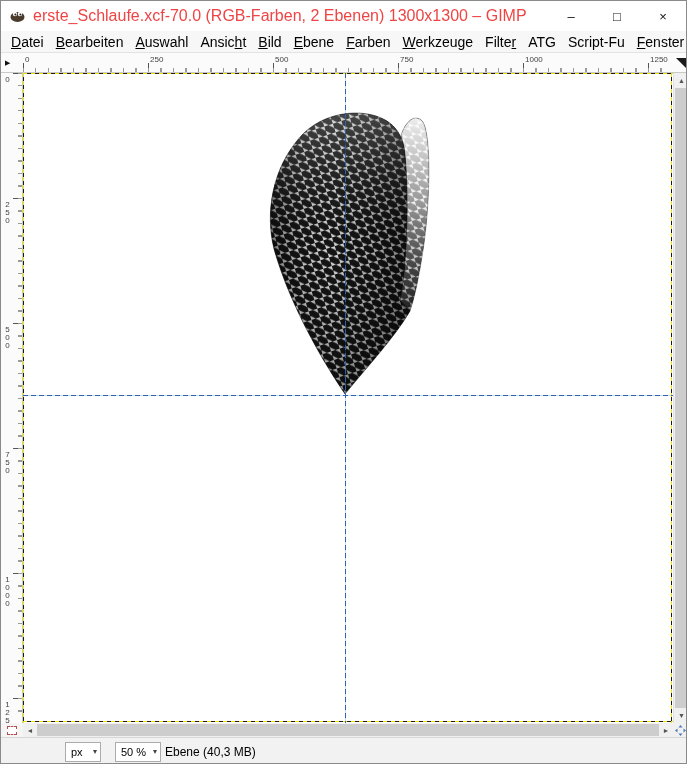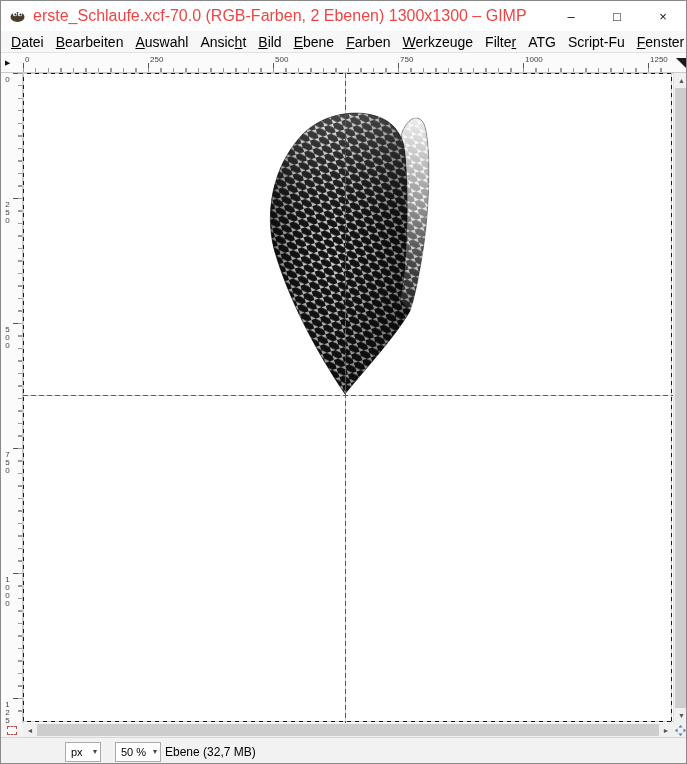--- a/index.html
+++ b/index.html
@@ -210,16 +210,16 @@
 
   <div class="statusbar">
     <div class="combo unit">
       <span>px</span>
       <span class="chev">▾</span>
     </div>
     <div class="combo zoom">
       <span>50 %</span>
       <span class="chev">▾</span>
     </div>
-    <span class="status-msg">Ebene (32,7 MB)</span>
+    <span class="status-msg">Ebene (40,3 MB)</span>
   </div>
 
 </div>
 
 </body></html>

